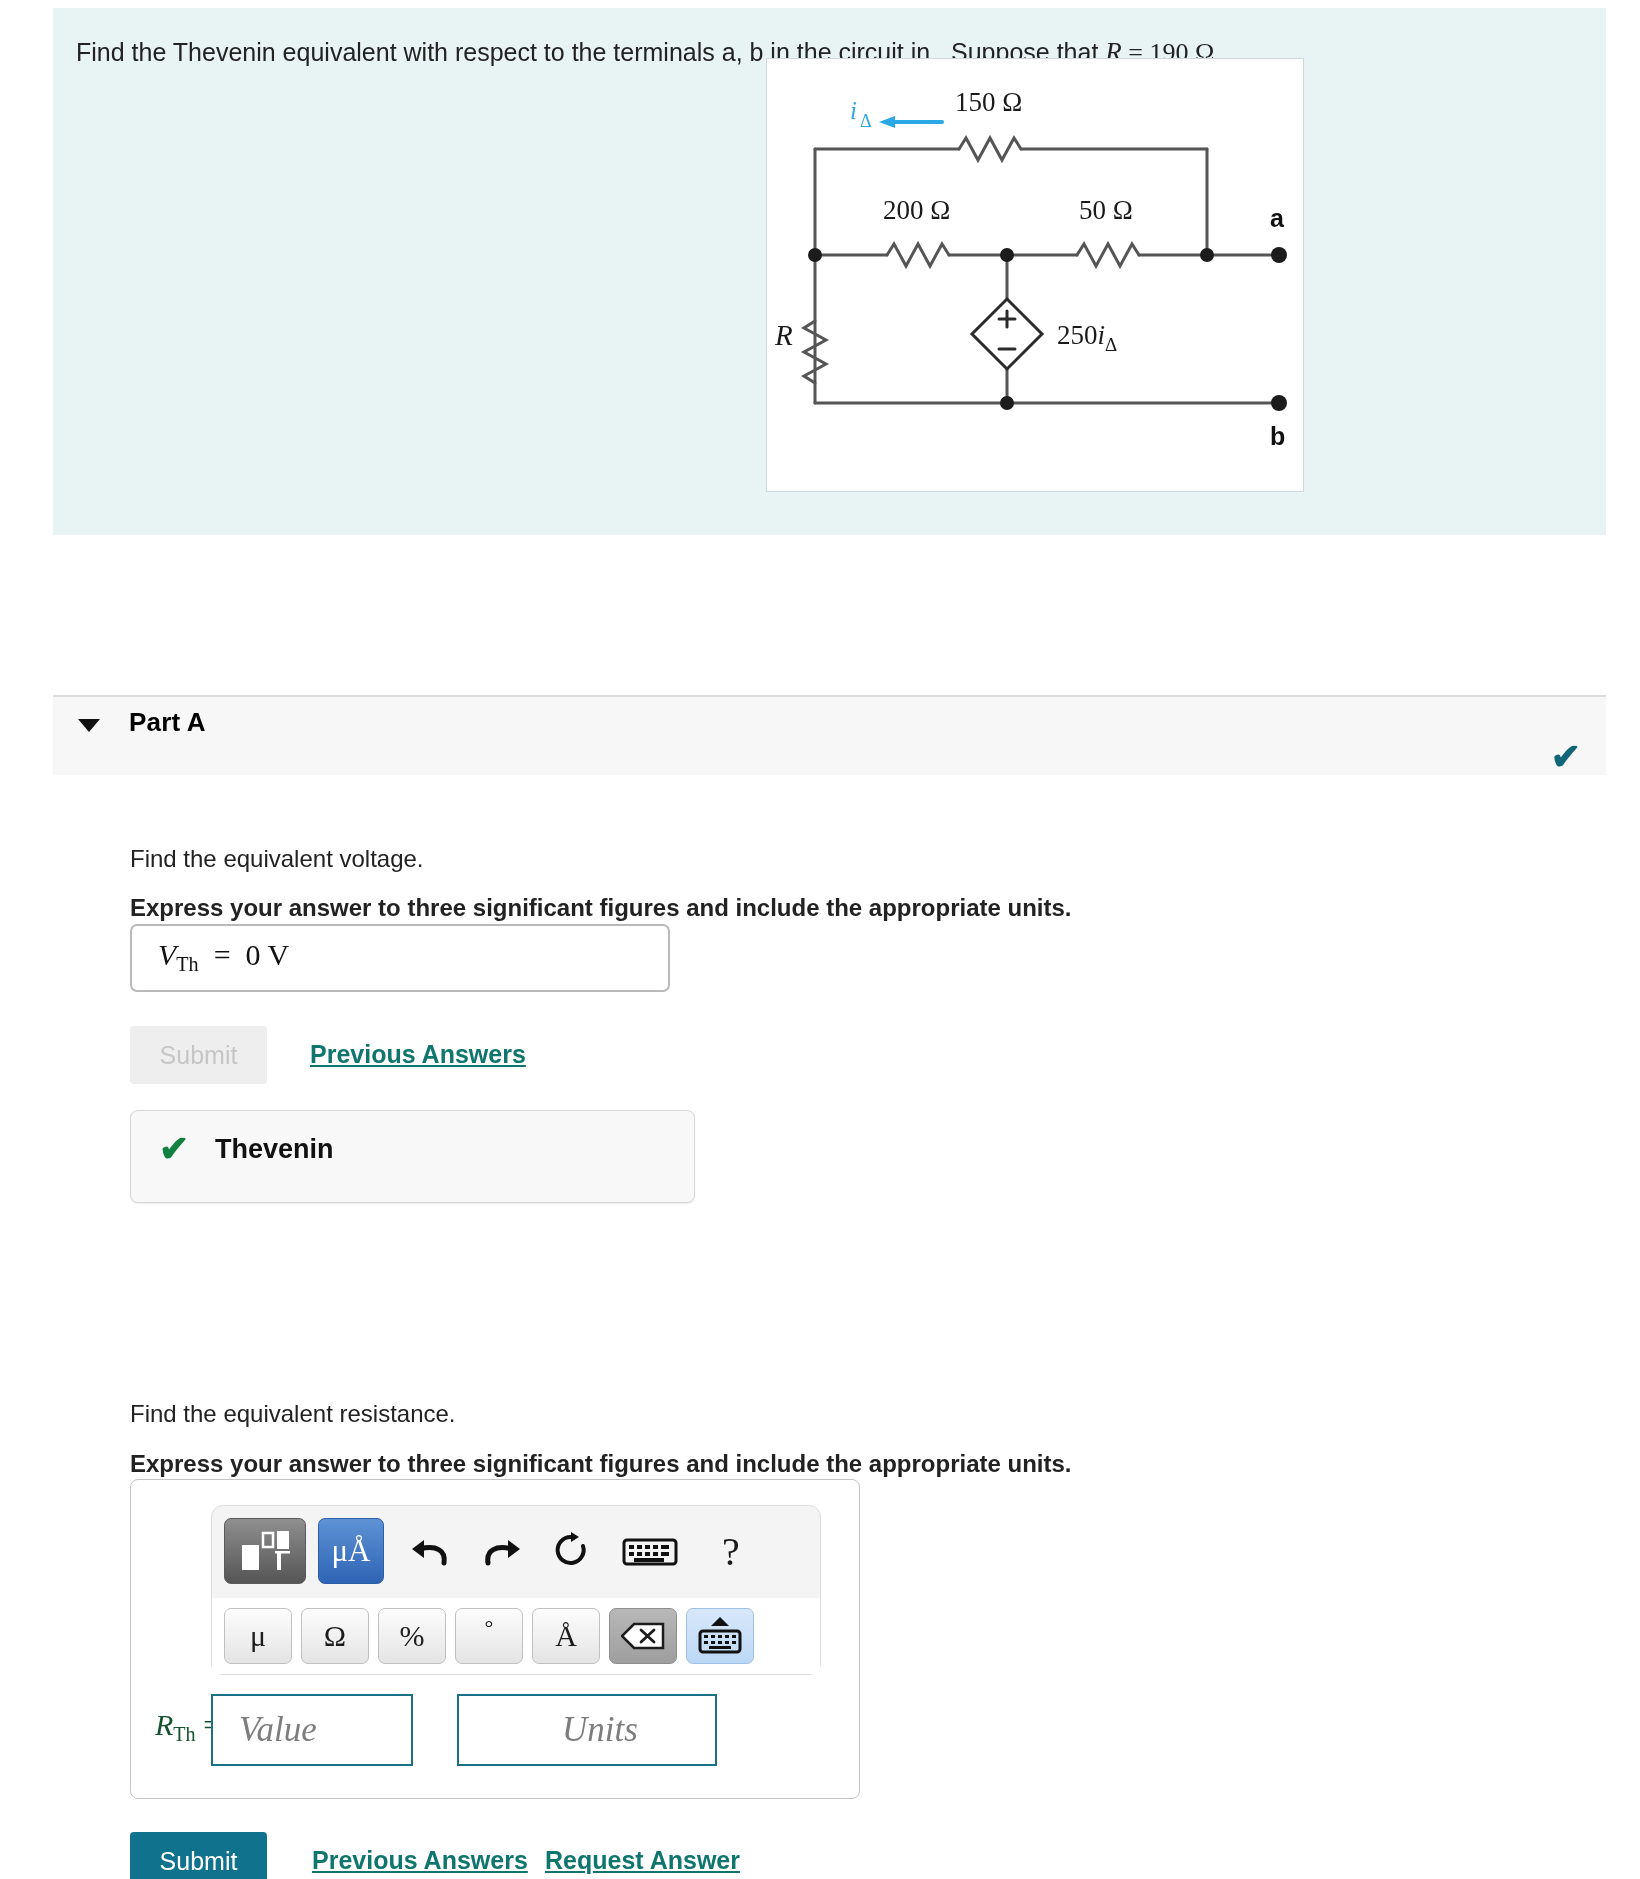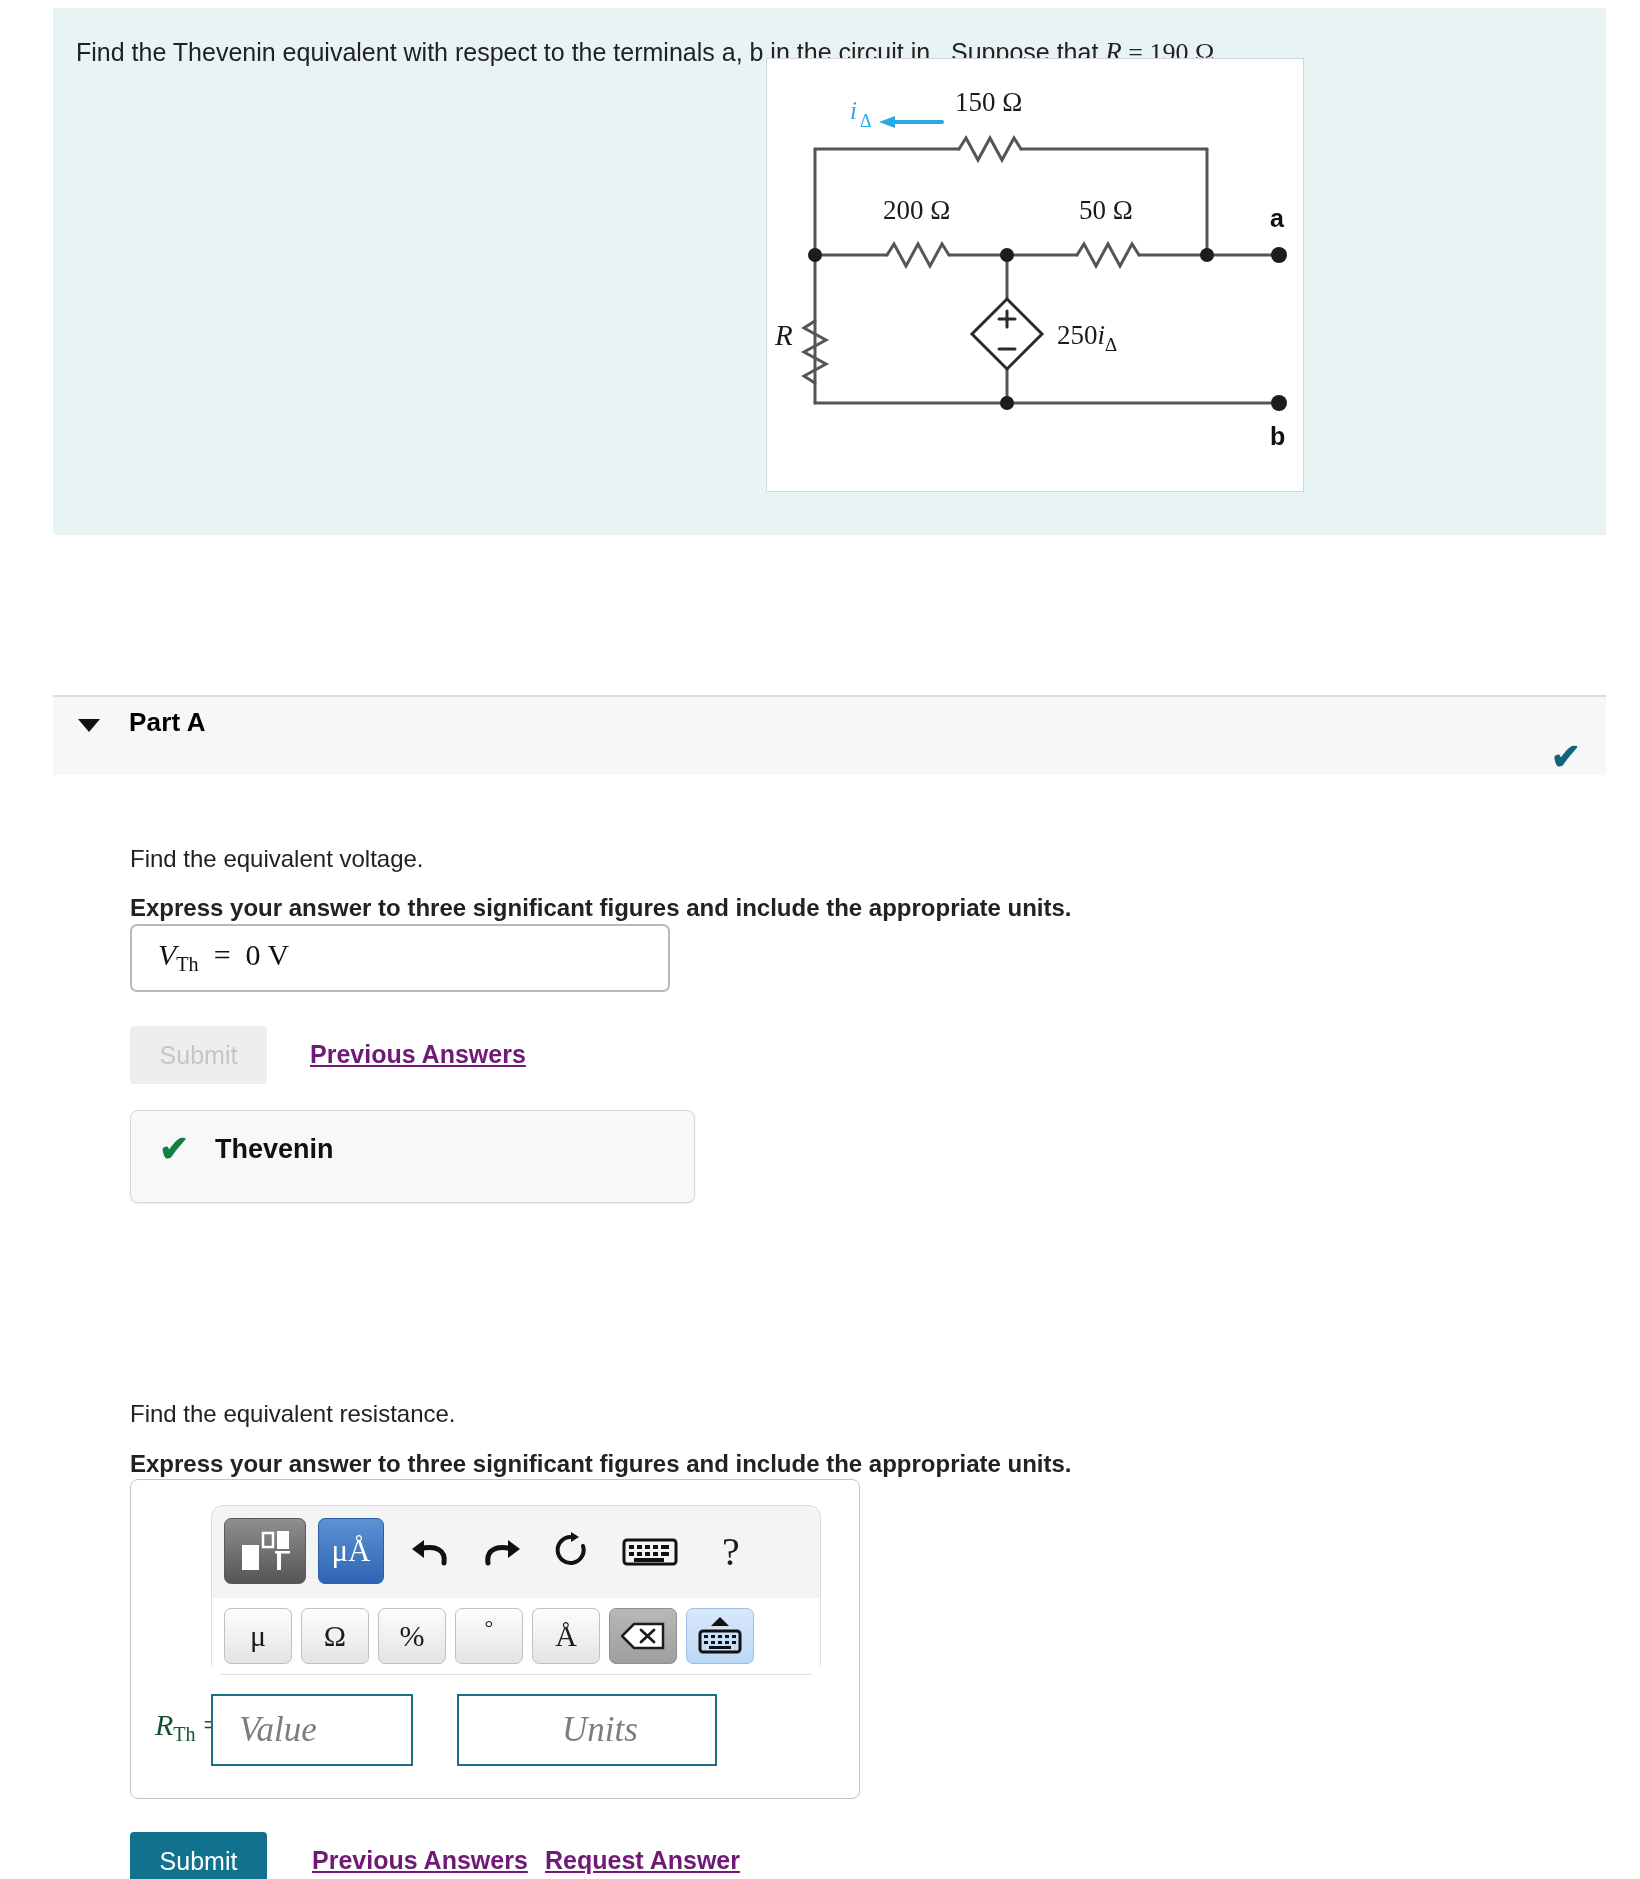--- a/index.html
+++ b/index.html
@@ -162,21 +162,21 @@
     color: #c6c6c6;
     border-radius: 4px;
   }
   .btn-primary {
     background: #10728c;
     color: #ffffff;
     border-radius: 4px;
   }
   .link {
     position: absolute;
-    color: #701a75;
+    color: #0f766e;
     font-size: 25px;
     font-weight: bold;
     text-decoration: underline;
     white-space: nowrap;
     cursor: pointer;
   }
 
   
   .correct-box {
     position: absolute;

